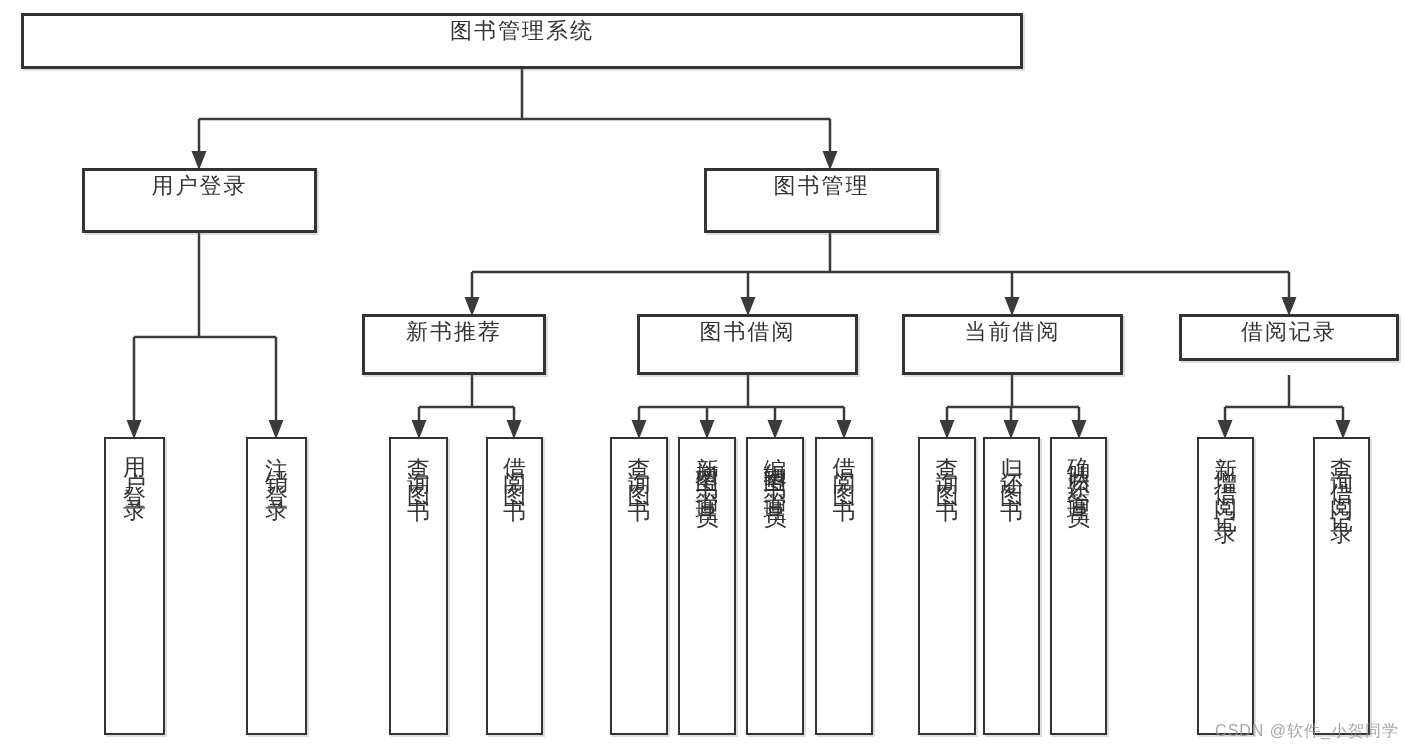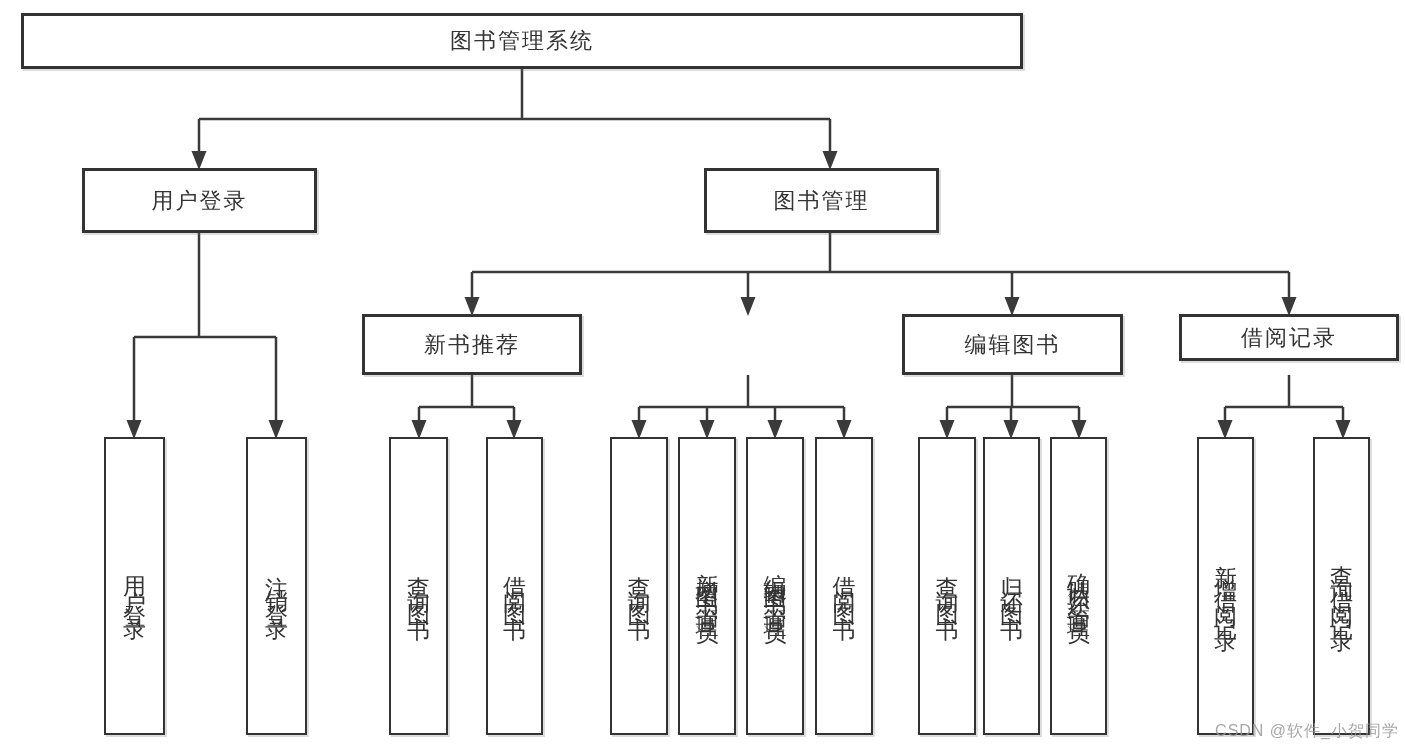--- a/index.html
+++ b/index.html
@@ -4,37 +4,37 @@
 <style>
   html,body{margin:0;padding:0;background:#fff;}
   .stage{
     position:relative;width:1405px;height:747px;background:#ffffff;
     font-family:"Liberation Sans","DejaVu Sans",sans-serif;color:#333;
     overflow:hidden;
   }
   .wires{position:absolute;left:0;top:0;z-index:1;}
   .box{
     position:absolute;z-index:2;background:#fff;border:3px solid #333;
-    box-sizing:border-box;display:flex;align-items:center;justify-content:center;
+    box-sizing:border-box;display:flex;align-items:flex-start;justify-content:center;
     box-shadow:2px 2px 0 rgba(120,120,120,.25);
   }
   .hbox span{font-size:22px;letter-spacing:2px;white-space:nowrap;}
   .vbox{border-width:2.5px;}
   .vbox span{
     writing-mode:vertical-rl;text-orientation:mixed;
     font-size:23px;line-height:1;white-space:nowrap;
   }
   .s4 span{letter-spacing:14px;}
   .s6 span{letter-spacing:13px;}
   .s9 span{letter-spacing:7px;}
   
   .n-root{left:21px;top:13px;width:1002px;height:56px;}
   .n-user-login{left:82px;top:168px;width:235px;height:65px;}
   .n-book-mgmt{left:704px;top:168px;width:235px;height:65px;}
-  .n-new-book{left:362px;top:314px;width:220px;height:61px;}
+  .n-new-book{left:362px;top:314px;width:184px;height:61px;}
   .n-book-borrow{left:637px;top:314px;width:221px;height:61px;}
   .n-cur-borrow{left:902px;top:314px;width:221px;height:61px;}
   .n-borrow-rec{left:1179px;top:314px;width:220px;height:47px;}
   .lf{top:437px;height:298px;}
   .l-user-login{left:104px;width:61px;}
   .l-logout{left:246px;width:61px;}
   .l-query1{left:389px;width:59px;}
   .l-borrow1{left:486px;width:57px;}
   .l-query2{left:610px;width:58px;}
   .l-add-book{left:678px;width:58px;}
@@ -102,22 +102,25 @@
   <div class="box hbox n-user-login">
     <span>用户登录</span>
   </div>
   <div class="box hbox n-book-mgmt">
     <span>图书管理</span>
   </div>
 
   <div class="box hbox n-new-book">
     <span>新书推荐</span>
   </div>
+  <div class="box hbox n-book-borrow">
+    <span>图书借阅</span>
+  </div>
   <div class="box hbox n-cur-borrow">
-    <span>编辑图书</span>
+    <span>当前借阅</span>
   </div>
   <div class="box hbox n-borrow-rec">
     <span>借阅记录</span>
   </div>
 
   <div class="box vbox lf s4 l-user-login">
     <span>用户登录</span>
   </div>
   <div class="box vbox lf s4 l-logout">
     <span>注销登录</span>

